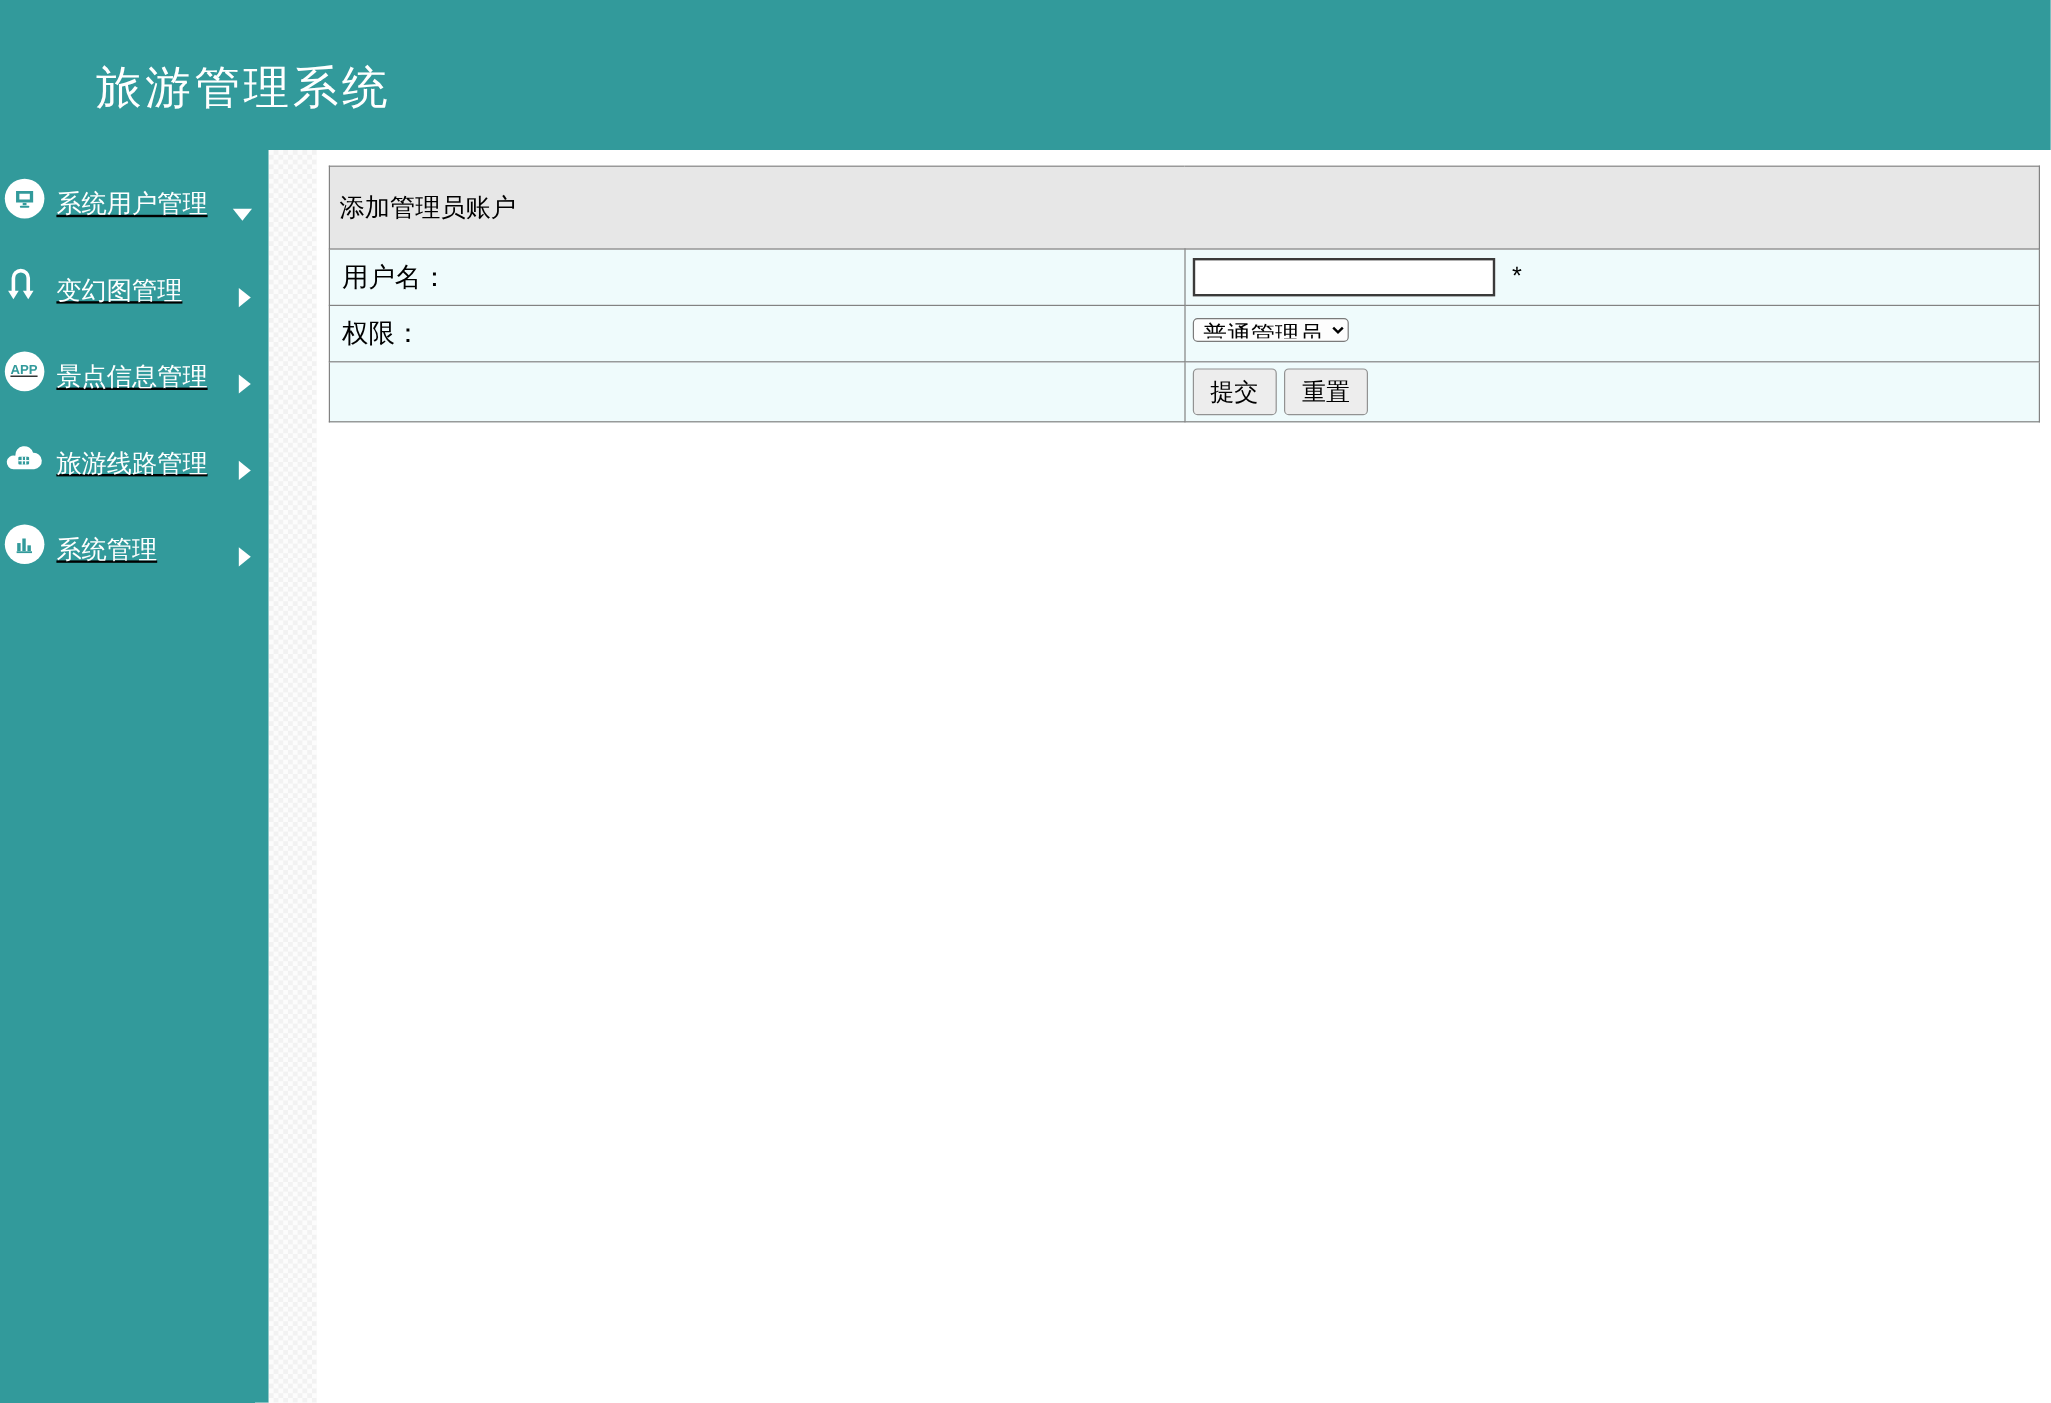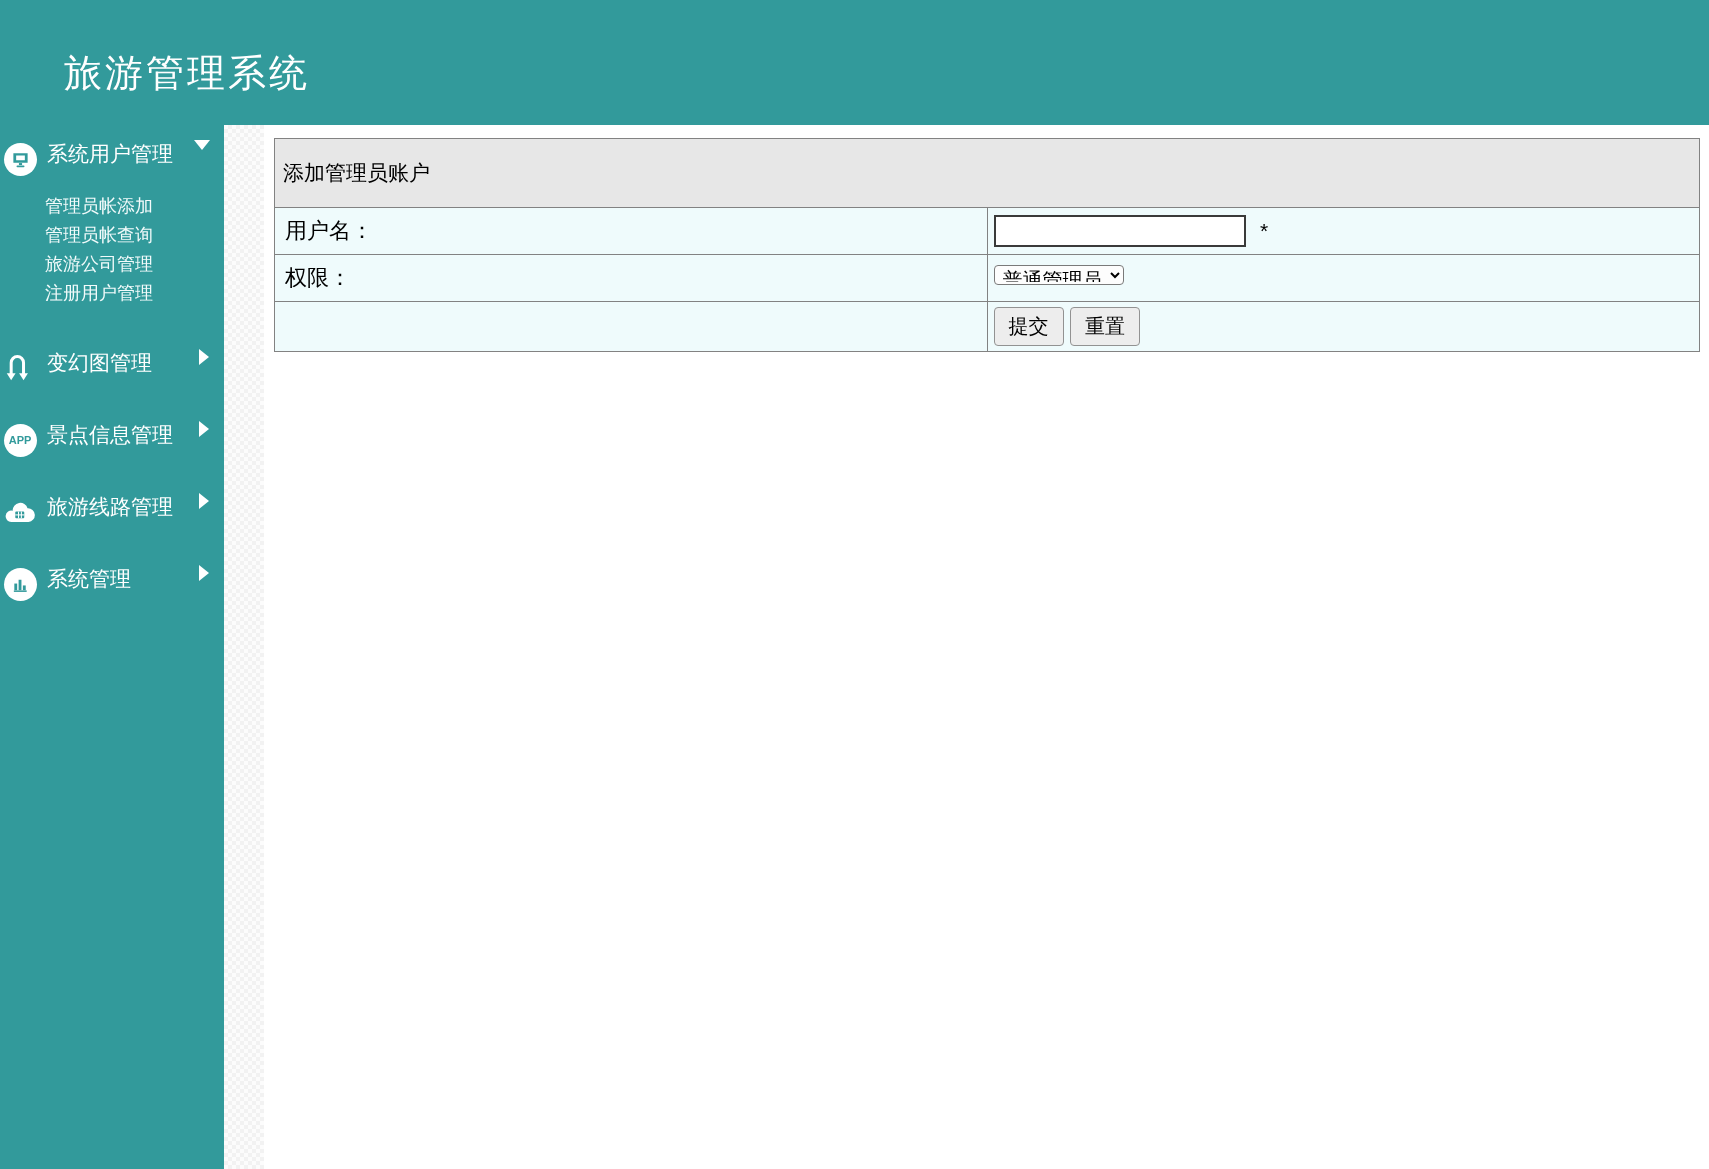--- a/index.html
+++ b/index.html
@@ -12,21 +12,21 @@
 
   
   .app-header {
     position: relative;
     width: 100%;
     height: 125px;
     background: #329a9b;
   }
   .app-title {
     position: absolute;
-    left: 64px;
+    left: 80px;
     top: 48px;
     font-family: "DejaVu Serif", serif;
     font-size: 38px;
     letter-spacing: 3px;
     color: #ffffff;
     font-weight: 400;
   }
   .user-info {
     position: absolute;
     right: 14px;
@@ -58,23 +58,24 @@
   
   .sidebar {
     width: 224px;
     height: 100%;
     background: #329a9b;
     padding-top: 15px;
     flex: none;
   }
   .menu-item {
     display: flex;
-    align-items: flex-start;
+    align-items: flex-end;
     height: 44px;
     cursor: pointer;
+    text-decoration: underline;
   }
   .menu-item + .menu-item { margin-top: 28px; }
   .icon-box {
     width: 38px;
     height: 38px;
     margin-left: 1px;
     display: flex;
     align-items: center;
     justify-content: center;
     flex: none;
@@ -224,26 +225,20 @@
             <path d="M3 4 H21 V16 H3 Z M6.5 7 v6 h11 V7 Z" fill="#329a9b" fill-rule="evenodd"></path>
             <rect x="10" y="16.5" width="4" height="2.5" fill="#329a9b"></rect>
             <rect x="7" y="19.5" width="10" height="2.2" rx="1" fill="#329a9b"></rect>
           </svg>
         </span>
       </span>
       <span class="menu-label">系统用户管理</span>
       <span class="caret-down"></span>
     </div>
 
-    <div class="submenu">
-      <a href="#">管理员帐添加</a>
-      <a href="#">管理员帐查询</a>
-      <a href="#">旅游公司管理</a>
-      <a href="#">注册用户管理</a>
-    </div>
 
 
     <div class="menu-item">
       <span class="icon-box">
         <svg width="30" height="34" viewBox="0 0 34 38" fill="none">
           <path d="M7 26 V13 a7 7 0 0 1 14 0 v13" stroke="#ffffff" stroke-width="3.4"></path>
           <polygon points="2,25 12,25 7,33" fill="#ffffff"></polygon>
           <polygon points="16,25 26,25 21,33" fill="#ffffff"></polygon>
         </svg>
       </span>

